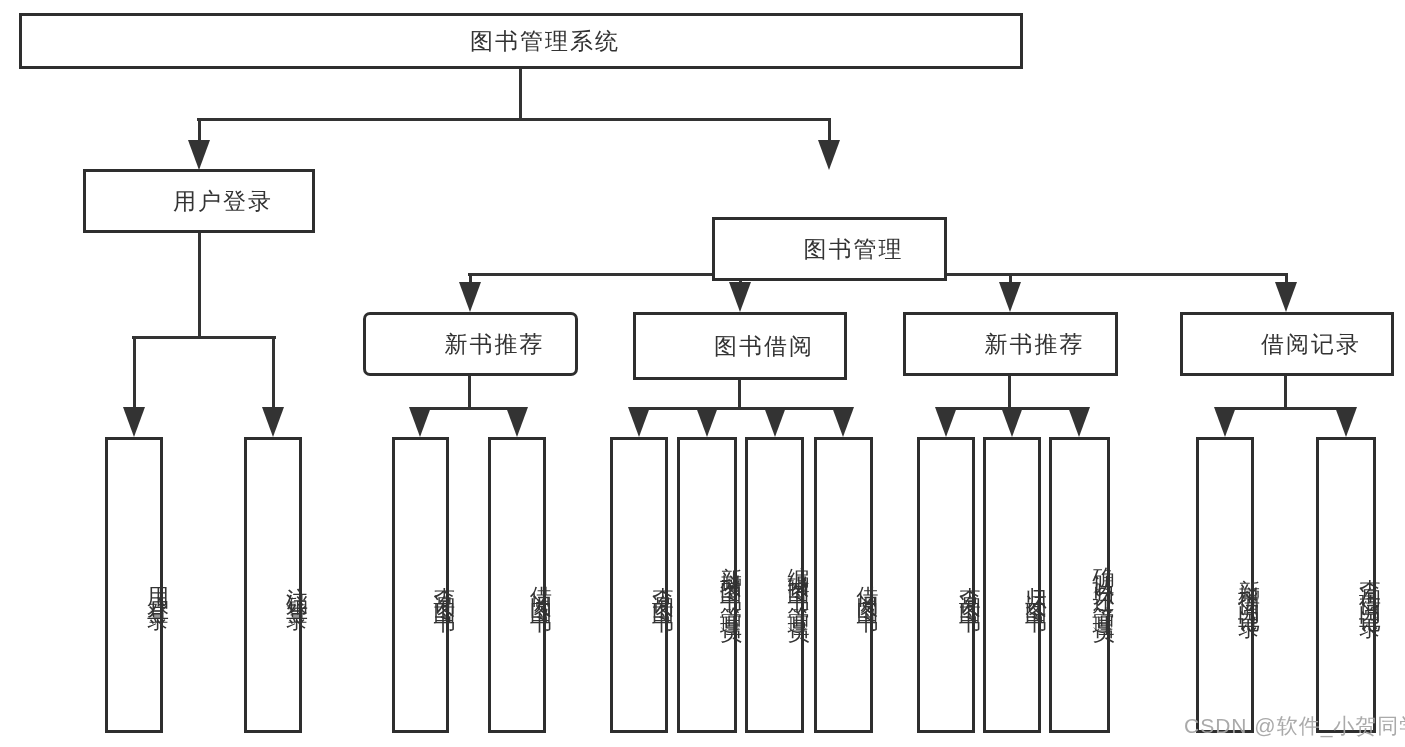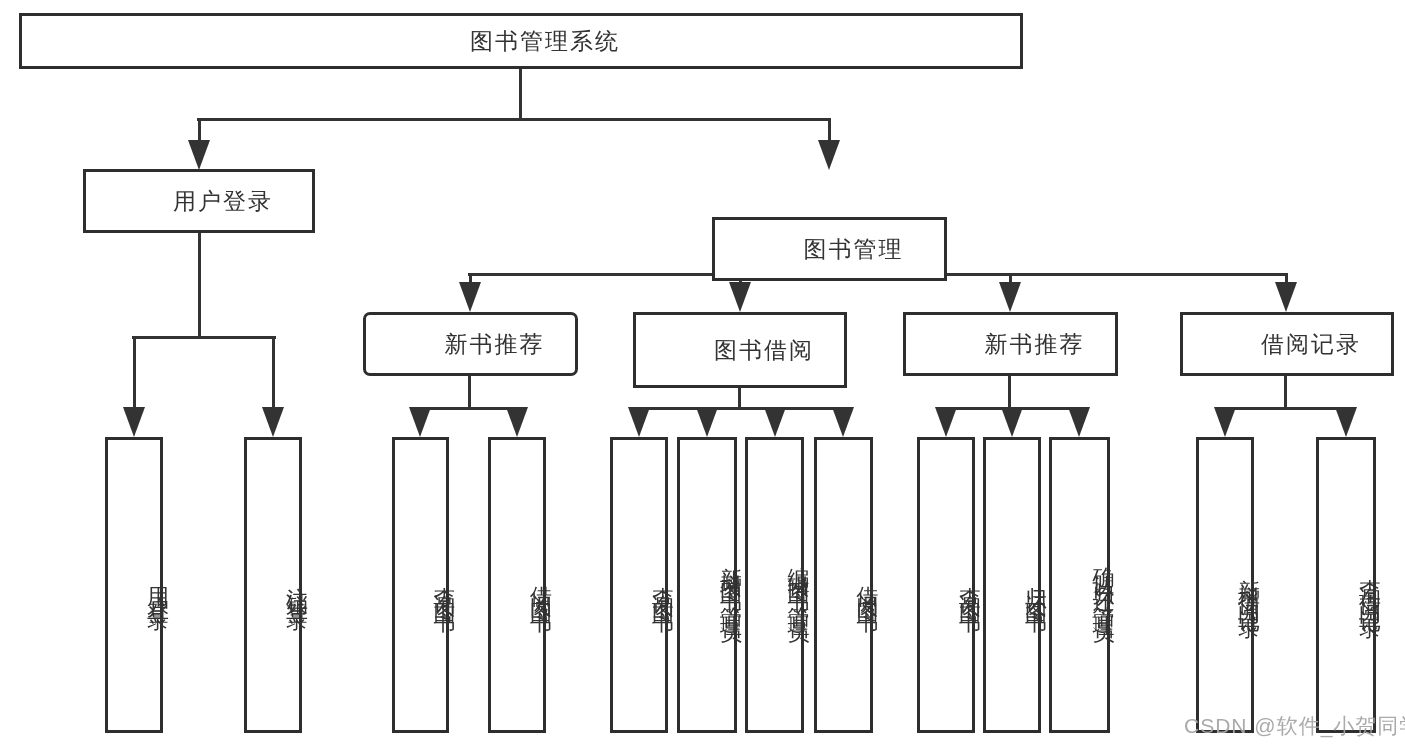--- a/index.html
+++ b/index.html
@@ -70,21 +70,21 @@
   <div class="ln" style="left:1223px;top:407px;width:126px;height:3px;"></div>
   <div class="ah" style="left:1214px;top:407px;"></div>
   <div class="ah" style="left:1335px;top:407px;"></div>
 
   <div class="box hb" style="left:19px;top:13px;width:1004px;height:56px;">图书管理系统</div>
 
   <div class="box hb" style="left:83px;top:169px;width:232px;height:64px;">用户登录</div>
   <div class="box hb" style="left:712px;top:169px;width:235px;height:64px;margin-top:48px;">图书管理</div>
 
   <div class="box hb" style="left:363px;top:312px;width:215px;height:64px;border-radius:7px;">新书推荐</div>
-  <div class="box hb" style="left:633px;top:312px;width:214px;height:76px;">图书借阅</div>
+  <div class="box hb" style="left:633px;top:312px;width:214px;height:68px;">图书借阅</div>
   <div class="box hb" style="left:903px;top:312px;width:215px;height:64px;">新书推荐</div>
   <div class="box hb" style="left:1180px;top:312px;width:214px;height:64px;">借阅记录</div>
 
   <div class="box vb" style="left:105px;width:58px;">用户登录</div>
   <div class="box vb" style="left:244px;width:58px;">注销登录</div>
 
   <div class="box vb" style="left:392px;width:57px;">查询图书</div>
   <div class="box vb" style="left:488px;width:58px;">借阅图书</div>
 
   <div class="box vb" style="left:610px;width:58px;">查询图书</div>

